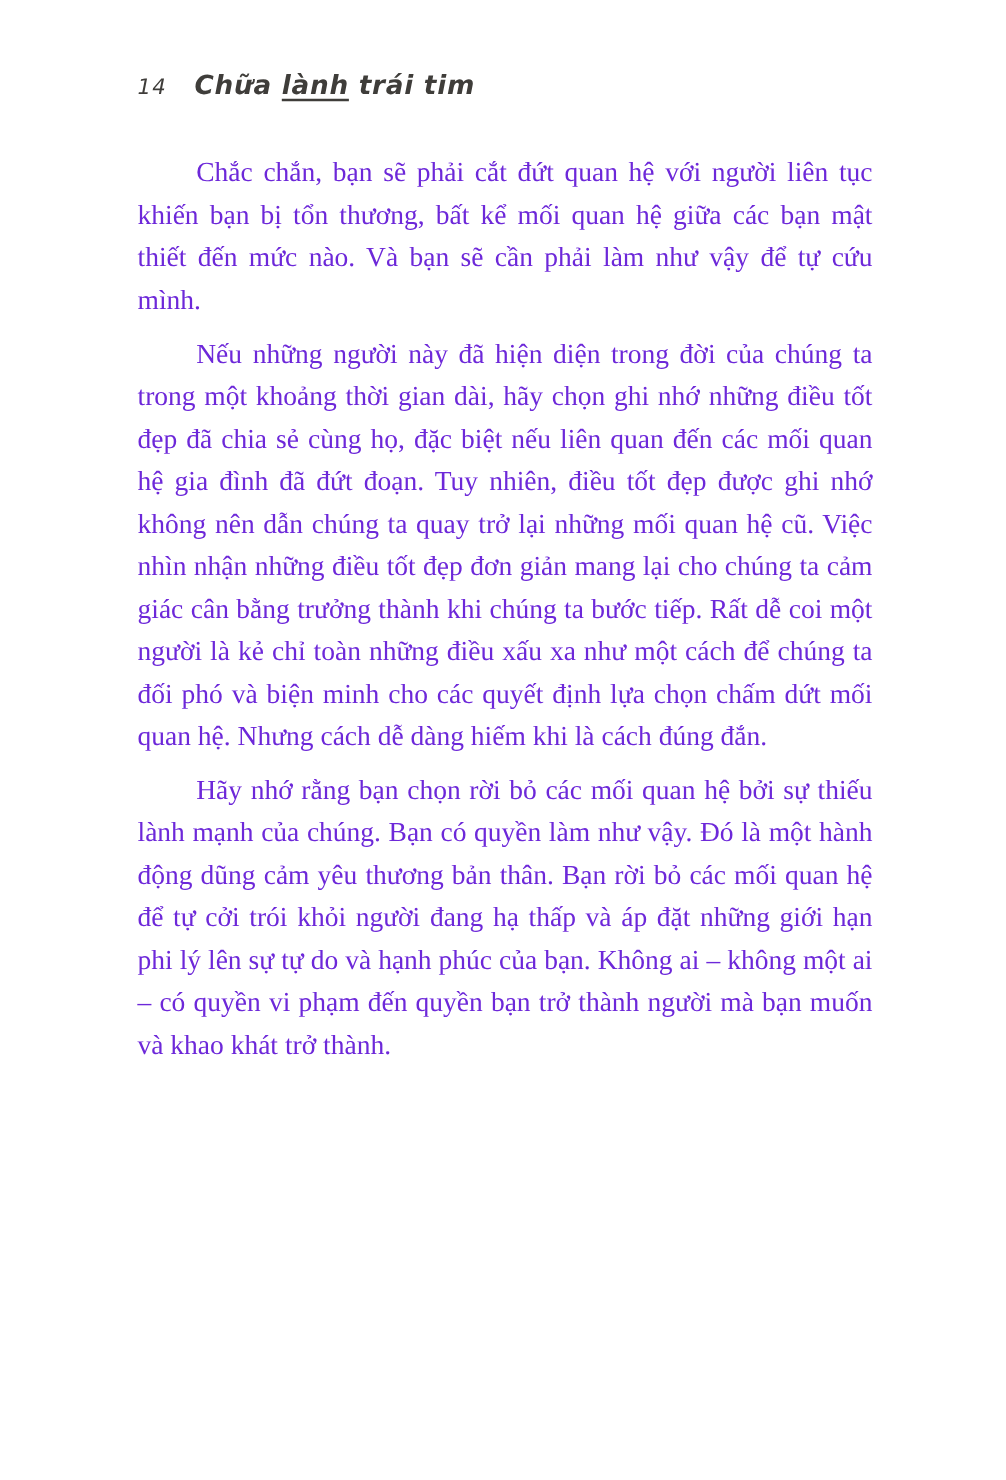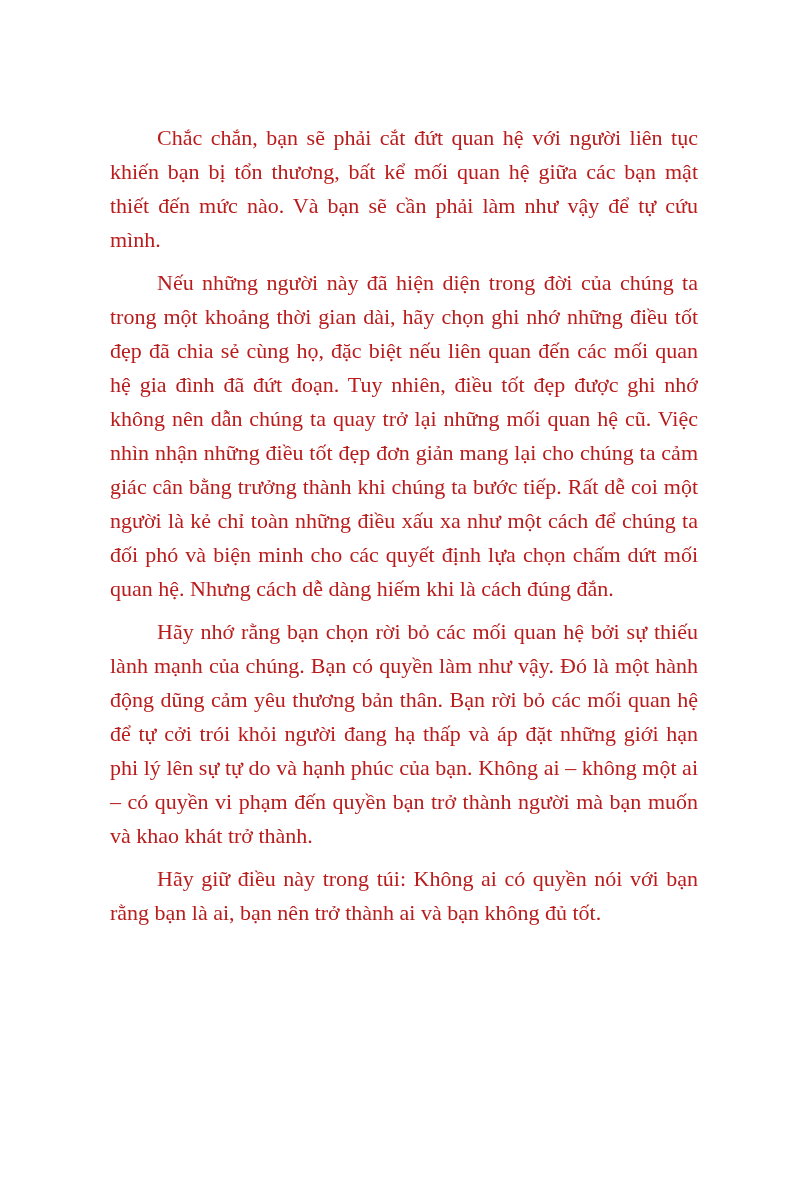--- a/index.html
+++ b/index.html
@@ -46,37 +46,40 @@
   }
   
   .body-text {
     position: absolute;
     top: 121px;
     left: 110px;
     width: 588px;
     font-family: "Liberation Serif", "DejaVu Serif", serif;
     font-size: 22px;
     line-height: 34px;
-    color: #b91c1c;
+    color: #6d28d9;
   }
   .body-text p {
     margin: 0 0 9px 0;
     text-align: justify;
     text-indent: 47px;
   }
   .body-text p:last-child { margin-bottom: 0; }
   .italic { }
 </style>
 </head>
 <body>
 
 <div class="page">
 
+  <header class="page-header">
+    <span class="page-number">14</span>
+    <span class="book-title"><span>Chữa </span><span class="underline">lành</span><span> trái tim</span></span>
+  </header>
 
   <main class="body-text">
 
   <p><span>Chắc chắn, bạn sẽ phải cắt đứt quan hệ với người liên tục khiến bạn bị tổn thương, bất kể mối quan hệ giữa các bạn mật thiết đến mức nào. Và bạn sẽ cần phải làm như vậy để tự cứu mình.</span></p>
       <p><span>Nếu những người này đã hiện diện trong đời của chúng ta trong một khoảng thời gian dài, hãy chọn ghi nhớ những điều tốt đẹp đã chia sẻ cùng họ, đặc biệt nếu liên quan đến các mối quan hệ gia đình đã đứt đoạn. Tuy nhiên, điều tốt đẹp được ghi nhớ không nên dẫn chúng ta </span><span class="italic">quay trở lại</span><span> những mối quan hệ cũ. Việc nhìn nhận những điều tốt đẹp đơn giản mang lại cho chúng ta cảm giác cân bằng trưởng thành khi chúng ta bước tiếp. Rất dễ coi một người là kẻ chỉ toàn những điều xấu xa như một cách để chúng ta đối phó và biện minh cho các quyết định lựa chọn chấm dứt mối quan hệ. Nhưng cách dễ dàng hiếm khi là cách đúng đắn.</span></p>
       <p><span>Hãy nhớ rằng bạn chọn rời bỏ các mối quan hệ bởi sự thiếu lành mạnh của chúng. Bạn có quyền làm như vậy. Đó là một hành động dũng cảm yêu thương bản thân. Bạn rời bỏ các mối quan hệ để tự cởi trói khỏi người đang hạ thấp và áp đặt những giới hạn phi lý lên sự tự do và hạnh phúc của bạn. Không ai – không một ai – có quyền vi phạm đến quyền bạn trở thành người mà bạn muốn và khao khát trở thành.</span></p>
-      <p><span>Hãy giữ điều này trong túi: Không ai có quyền nói với bạn rằng bạn là ai, bạn nên trở thành ai và bạn không đủ tốt.</span></p>
     </main>
 
 </div>
 
 </body></html>

